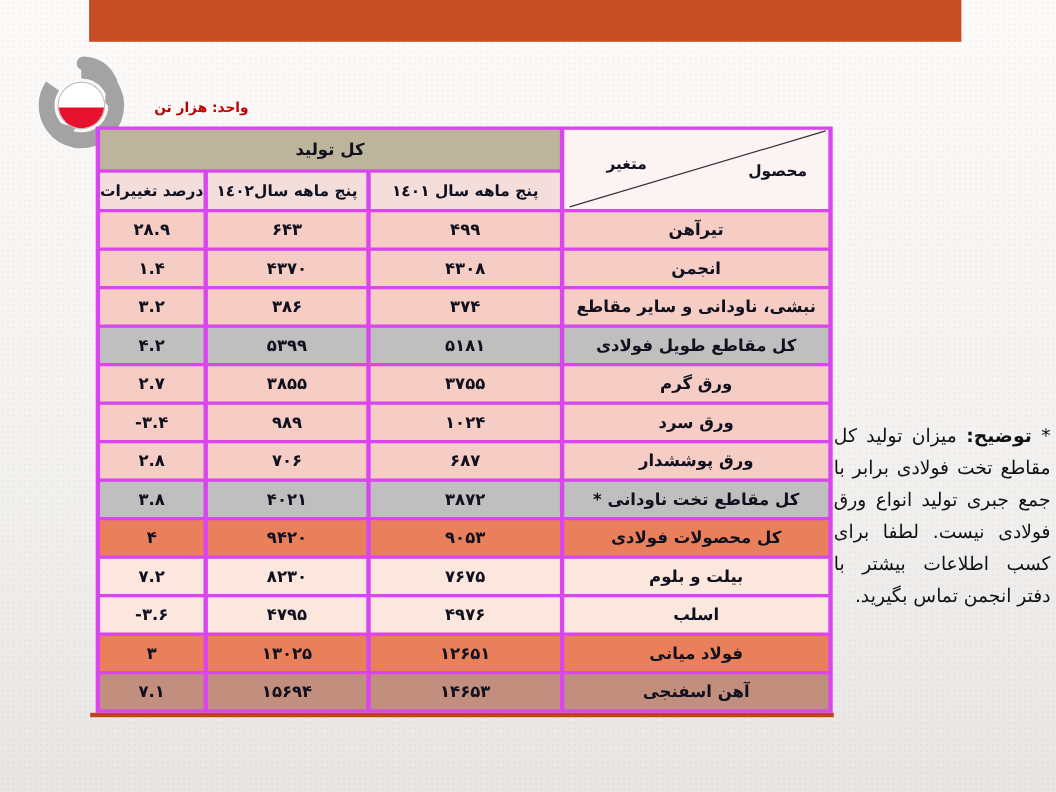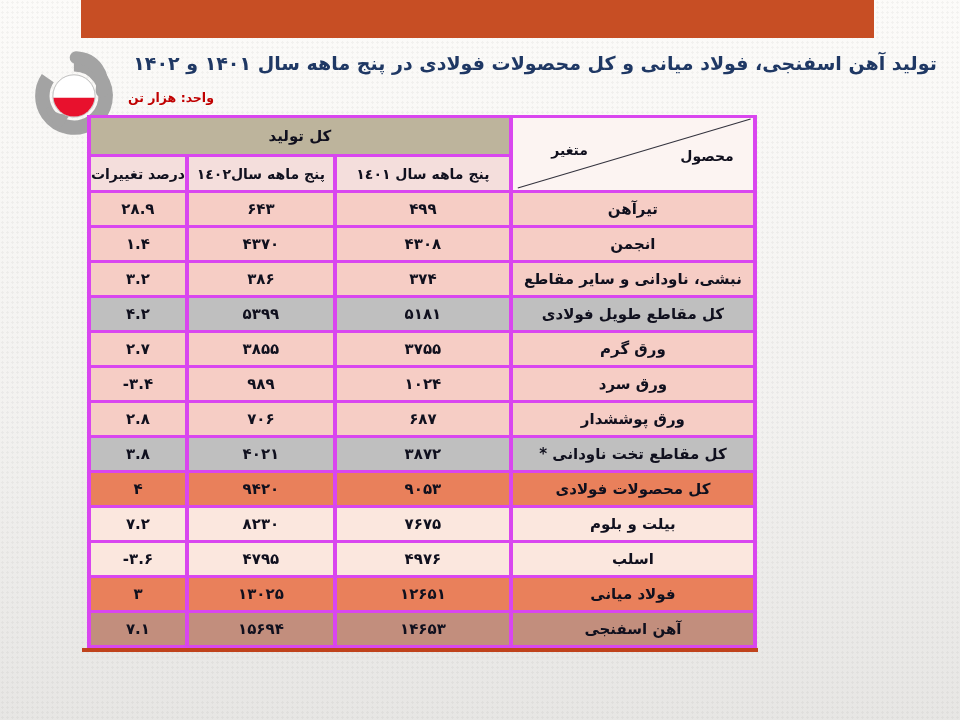--- a/index.html
+++ b/index.html
@@ -16,21 +16,21 @@
 
   .top-bar{position:absolute;left:81px;top:0;width:793px;height:38px;background:#C74E24;}
 
   .title{
     position:absolute;left:110px;top:52px;width:850px;margin:0;
     font-size:19px;font-weight:bold;color:#1F3864;
     direction:rtl;text-align:center;white-space:nowrap;
   }
   .unit{
     position:absolute;left:116px;top:90px;width:110px;
-    font-size:12.5px;font-weight:bold;color:#C00000;direction:rtl;text-align:center;
+    font-size:12.5px;font-weight:bold;color:#C00000;direction:rtl;text-align:right;
   }
 
   .logo{position:absolute;left:26px;top:45px;width:96px;height:98px;}
 
   table.data-table{
     position:absolute;left:87px;top:115px;
     border-collapse:separate;border-spacing:4px 3px;
     table-layout:fixed;background:#d946ef;
     color:#10101E;
   }
@@ -74,21 +74,20 @@
   <div class="logo">
     <svg viewBox="0 0 100 100" width="96" height="98">
       <circle cx="50" cy="52" r="33" fill="none" stroke="#A3A3A3" stroke-width="15" stroke-dasharray="175 33" stroke-dashoffset="-20" transform="rotate(-125 50 52)"></circle>
       <path d="M 52 12 C 72 13 82 30 79 47" fill="none" stroke="#A3A3A3" stroke-width="13" stroke-linecap="round"></path>
       <path d="M 36 86 C 26 80 21 70 21 62 C 28 70 38 72 46 71" fill="#A3A3A3"></path>
       <circle cx="50" cy="52" r="22" fill="#FFFFFF" stroke="#BBBBBB" stroke-width="1"></circle>
       <path d="M 28.6 54 A 21.5 21.5 0 0 0 71.4 54 Z" fill="#E8112D"></path>
     </svg>
   </div>
 
-  <h1 class="title">تولید آهن اسفنجی، فولاد میانی و کل محصولات فولادی در پنج ماهه سال ۱۴۰۱ و ۱۴۰۲</h1>
   <div class="unit">واحد: هزار تن</div>
 
   <table class="data-table">
     <colgroup>
       <col style="width:92px">
         <col style="width:144px">
         <col style="width:172px">
         <col style="width:240px">
     </colgroup>
     <thead>
@@ -185,14 +184,15 @@
         <td class="num">۷.۱</td>
         <td class="num">۱۵۶۹۴</td>
         <td class="num">۱۴۶۵۳</td>
         <td class="lbl">آهن اسفنجی</td>
       </tr>
     </tbody>
   </table>
 
   <div class="base-line"></div>
 
+  <p class="note"><span>*</span> <b>توضیح:</b> <span>میزان تولید کل مقاطع تخت فولادی برابر با جمع جبری تولید انواع ورق فولادی نیست. لطفا برای کسب اطلاعات بیشتر با دفتر انجمن تماس بگیرید.</span></p>
 
 </div>
 
 </body></html>

